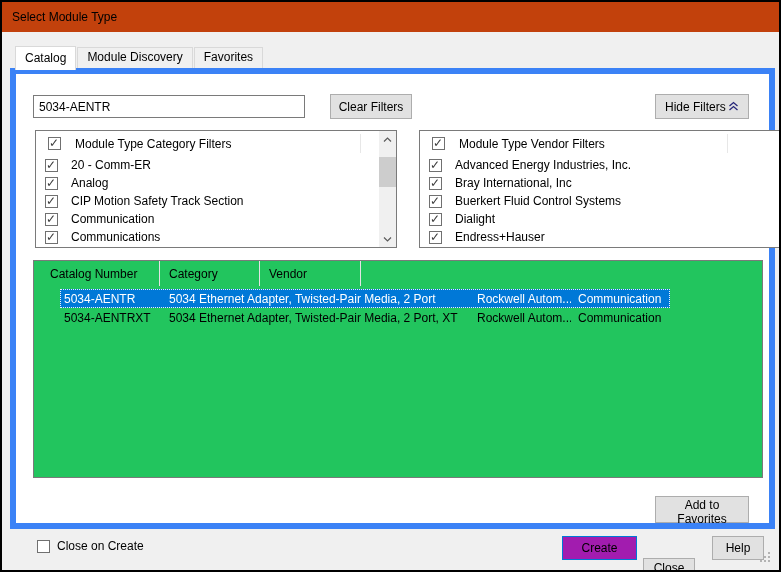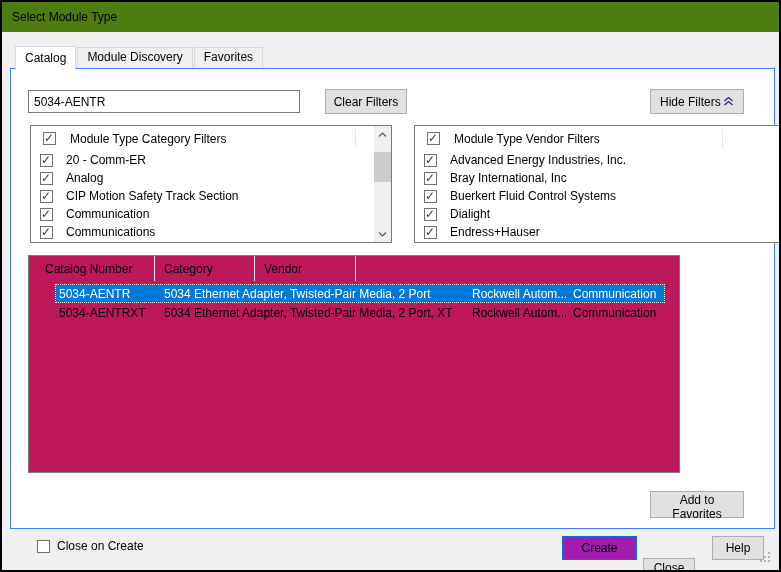--- a/index.html
+++ b/index.html
@@ -1,25 +1,25 @@
 <!DOCTYPE html>
 <html><head>
 <meta charset="utf-8">
 <style>
   html,body{margin:0;padding:0;background:#fff;}
   *{box-sizing:border-box;}
   .dialog{position:relative;width:781px;height:572px;border:2px solid #000;background:#f0f0f0;
           font-family:"Liberation Sans",sans-serif;font-size:12px;color:#000;overflow:hidden;}
-  .titlebar{position:absolute;left:0;top:0;right:0;height:30px;background:#4d7c0f;display:flex;align-items:center;padding-left:10px;}
+  .titlebar{position:absolute;left:0;top:0;right:0;height:30px;background:#c2410c;display:flex;align-items:center;padding-left:10px;}
   
   .tabs{position:absolute;left:13px;top:44px;height:23px;display:flex;align-items:flex-end;z-index:2;}
   .tab{height:21px;line-height:19px;padding:0 9px;background:#f0f0f0;border:1px solid #d9d9d9;border-bottom:none;margin-right:1px;margin-bottom:1px;cursor:default;}
   .tab.active{height:24px;line-height:22px;background:#fff;margin-bottom:-1px;}
   
-  .page{position:absolute;left:8px;top:66px;width:765px;height:461px;background:#fff;border:1px solid #3b82f6;z-index:1;}
+  .page{position:absolute;left:8px;top:66px;width:765px;height:461px;background:#fff;border:6px solid #3b82f6;z-index:1;}
   .search{position:absolute;left:17px;top:21px;width:272px;height:23px;border:1px solid #7a7a7a;padding:0 5px;
           font-family:"Liberation Sans",sans-serif;font-size:12px;background:#fff;outline:none;}
   .btn{font-family:"Liberation Sans",sans-serif;font-size:12px;background:#e1e1e1;border:1px solid #adadad;color:#000;cursor:default;}
   .btn-clear{position:absolute;left:314px;top:20px;width:82px;height:25px;}
   .btn-hide{position:absolute;left:639px;top:20px;width:94px;height:25px;display:flex;align-items:center;justify-content:space-between;padding:0 9px;}
   
   .lv{position:absolute;top:56px;height:118px;background:#fff;border:1px solid #7a7a7a;}
   .lv-cat{left:19px;width:362px;}
   .lv-ven{left:403px;width:397px;}
   .lv-header{position:relative;height:25px;display:flex;align-items:center;}
@@ -31,21 +31,21 @@
   .lv-item .checkbox{margin-left:9px;}
   .lv-ilabel{margin-left:13px;white-space:nowrap;}
   .checkbox{width:13px;height:13px;background:#fff;border:1px solid #707070;position:relative;flex:0 0 13px;}
   .checkbox.checked::after{content:"\2713";position:absolute;left:0;top:-2px;font-size:12px;line-height:14px;color:#3f3f3f;}
   
   .scrollbar{position:absolute;top:0;right:0;bottom:0;width:17px;background:#f0f0f0;}
   .sb-btn{position:absolute;left:0;width:17px;height:17px;display:flex;align-items:center;justify-content:center;background:#f0f0f0;}
   .sb-up{top:0;} .sb-down{bottom:0;}
   .sb-thumb{position:absolute;left:0;width:17px;background:#cdcdcd;}
   
-  .table{position:absolute;left:17px;top:186px;width:652px;height:218px;border:1px solid #7a7a7a;background:#be185d;}
+  .table{position:absolute;left:17px;top:186px;width:730px;height:218px;border:1px solid #7a7a7a;background:#22c55e;}
   .thead{display:flex;height:25px;}
   .th{border-right:1px solid #e3e3e3;display:flex;align-items:center;padding-left:9px;white-space:nowrap;overflow:hidden;}
   .th.first{padding-left:16px;}
   .th.filler{border-right:none;}
   .tbody{margin-top:3px;}
   .trow{margin-left:26px;width:610px;height:19px;display:flex;align-items:center;}
   .trow.selected{outline:1px dotted #e8f2fb;outline-offset:-1px;}
   .cell{padding-left:7px;white-space:nowrap;overflow:hidden;}
   .cell.c0{padding-left:4px;}
   .cell.c1{padding-left:9px;}

